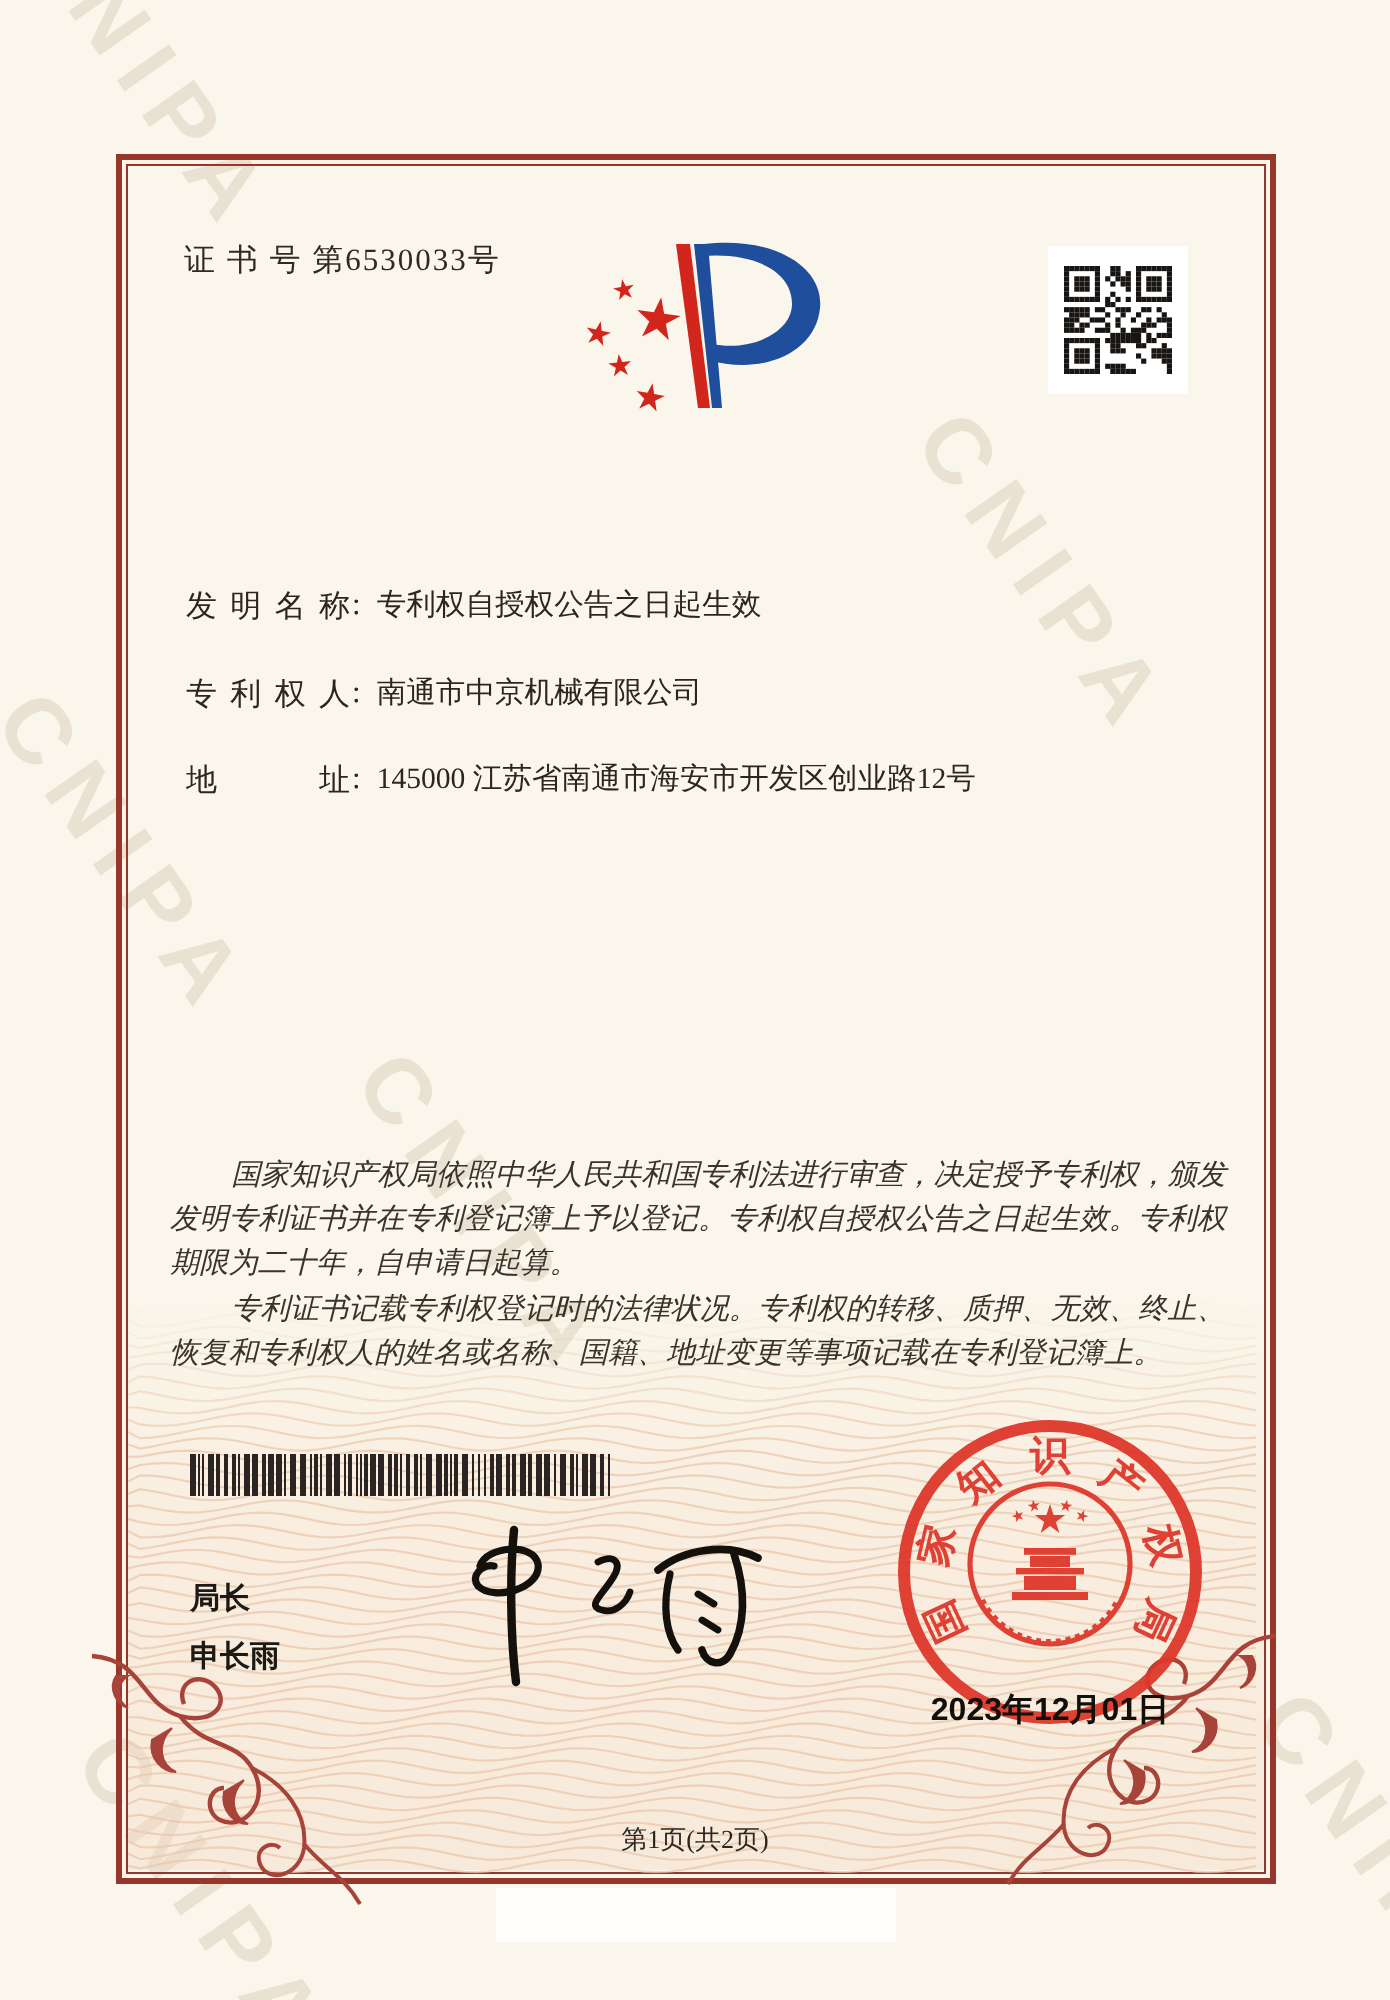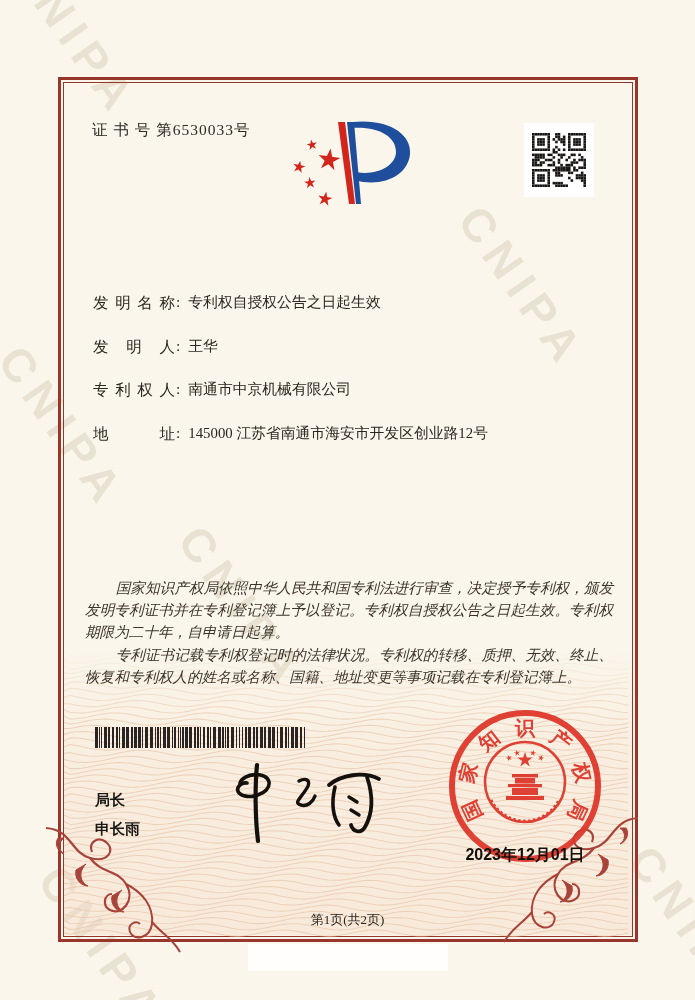--- a/index.html
+++ b/index.html
@@ -423,21 +423,20 @@
         <rect x="28.29" y="51.43" width="2.57" height="2.57" fill="#181512"></rect>
         <rect x="30.86" y="51.43" width="2.57" height="2.57" fill="#181512"></rect>
         <rect x="33.43" y="51.43" width="2.57" height="2.57" fill="#181512"></rect>
         <rect x="51.43" y="51.43" width="2.57" height="2.57" fill="#181512"></rect>
       </svg>
   </div>
 
 
   <div class="fields" id="fields">
       <div class="field-row"><span class="f-label">发明名称</span><span class="f-colon">:</span><span class="f-value">专利权自授权公告之日起生效</span></div>
-      <div class="field-row"><span class="f-label">发明人</span><span class="f-colon">:</span><span class="f-value">王华</span></div>
       <div class="field-row"><span class="f-label">专利权人</span><span class="f-colon">:</span><span class="f-value">南通市中京机械有限公司</span></div>
       <div class="field-row"><span class="f-label">地址</span><span class="f-colon">:</span><span class="f-value">145000 江苏省南通市海安市开发区创业路12号</span></div>
     </div>
 
   <div class="paragraphs">
     <p>国家知识产权局依照中华人民共和国专利法进行审查，决定授予专利权，颁发发明专利证书并在专利登记簿上予以登记。专利权自授权公告之日起生效。专利权期限为二十年，自申请日起算。</p>
     <p>专利证书记载专利权登记时的法律状况。专利权的转移、质押、无效、终止、恢复和专利权人的姓名或名称、国籍、地址变更等事项记载在专利登记簿上。</p>
   </div>
 
   <div class="barcode" id="barcode">

